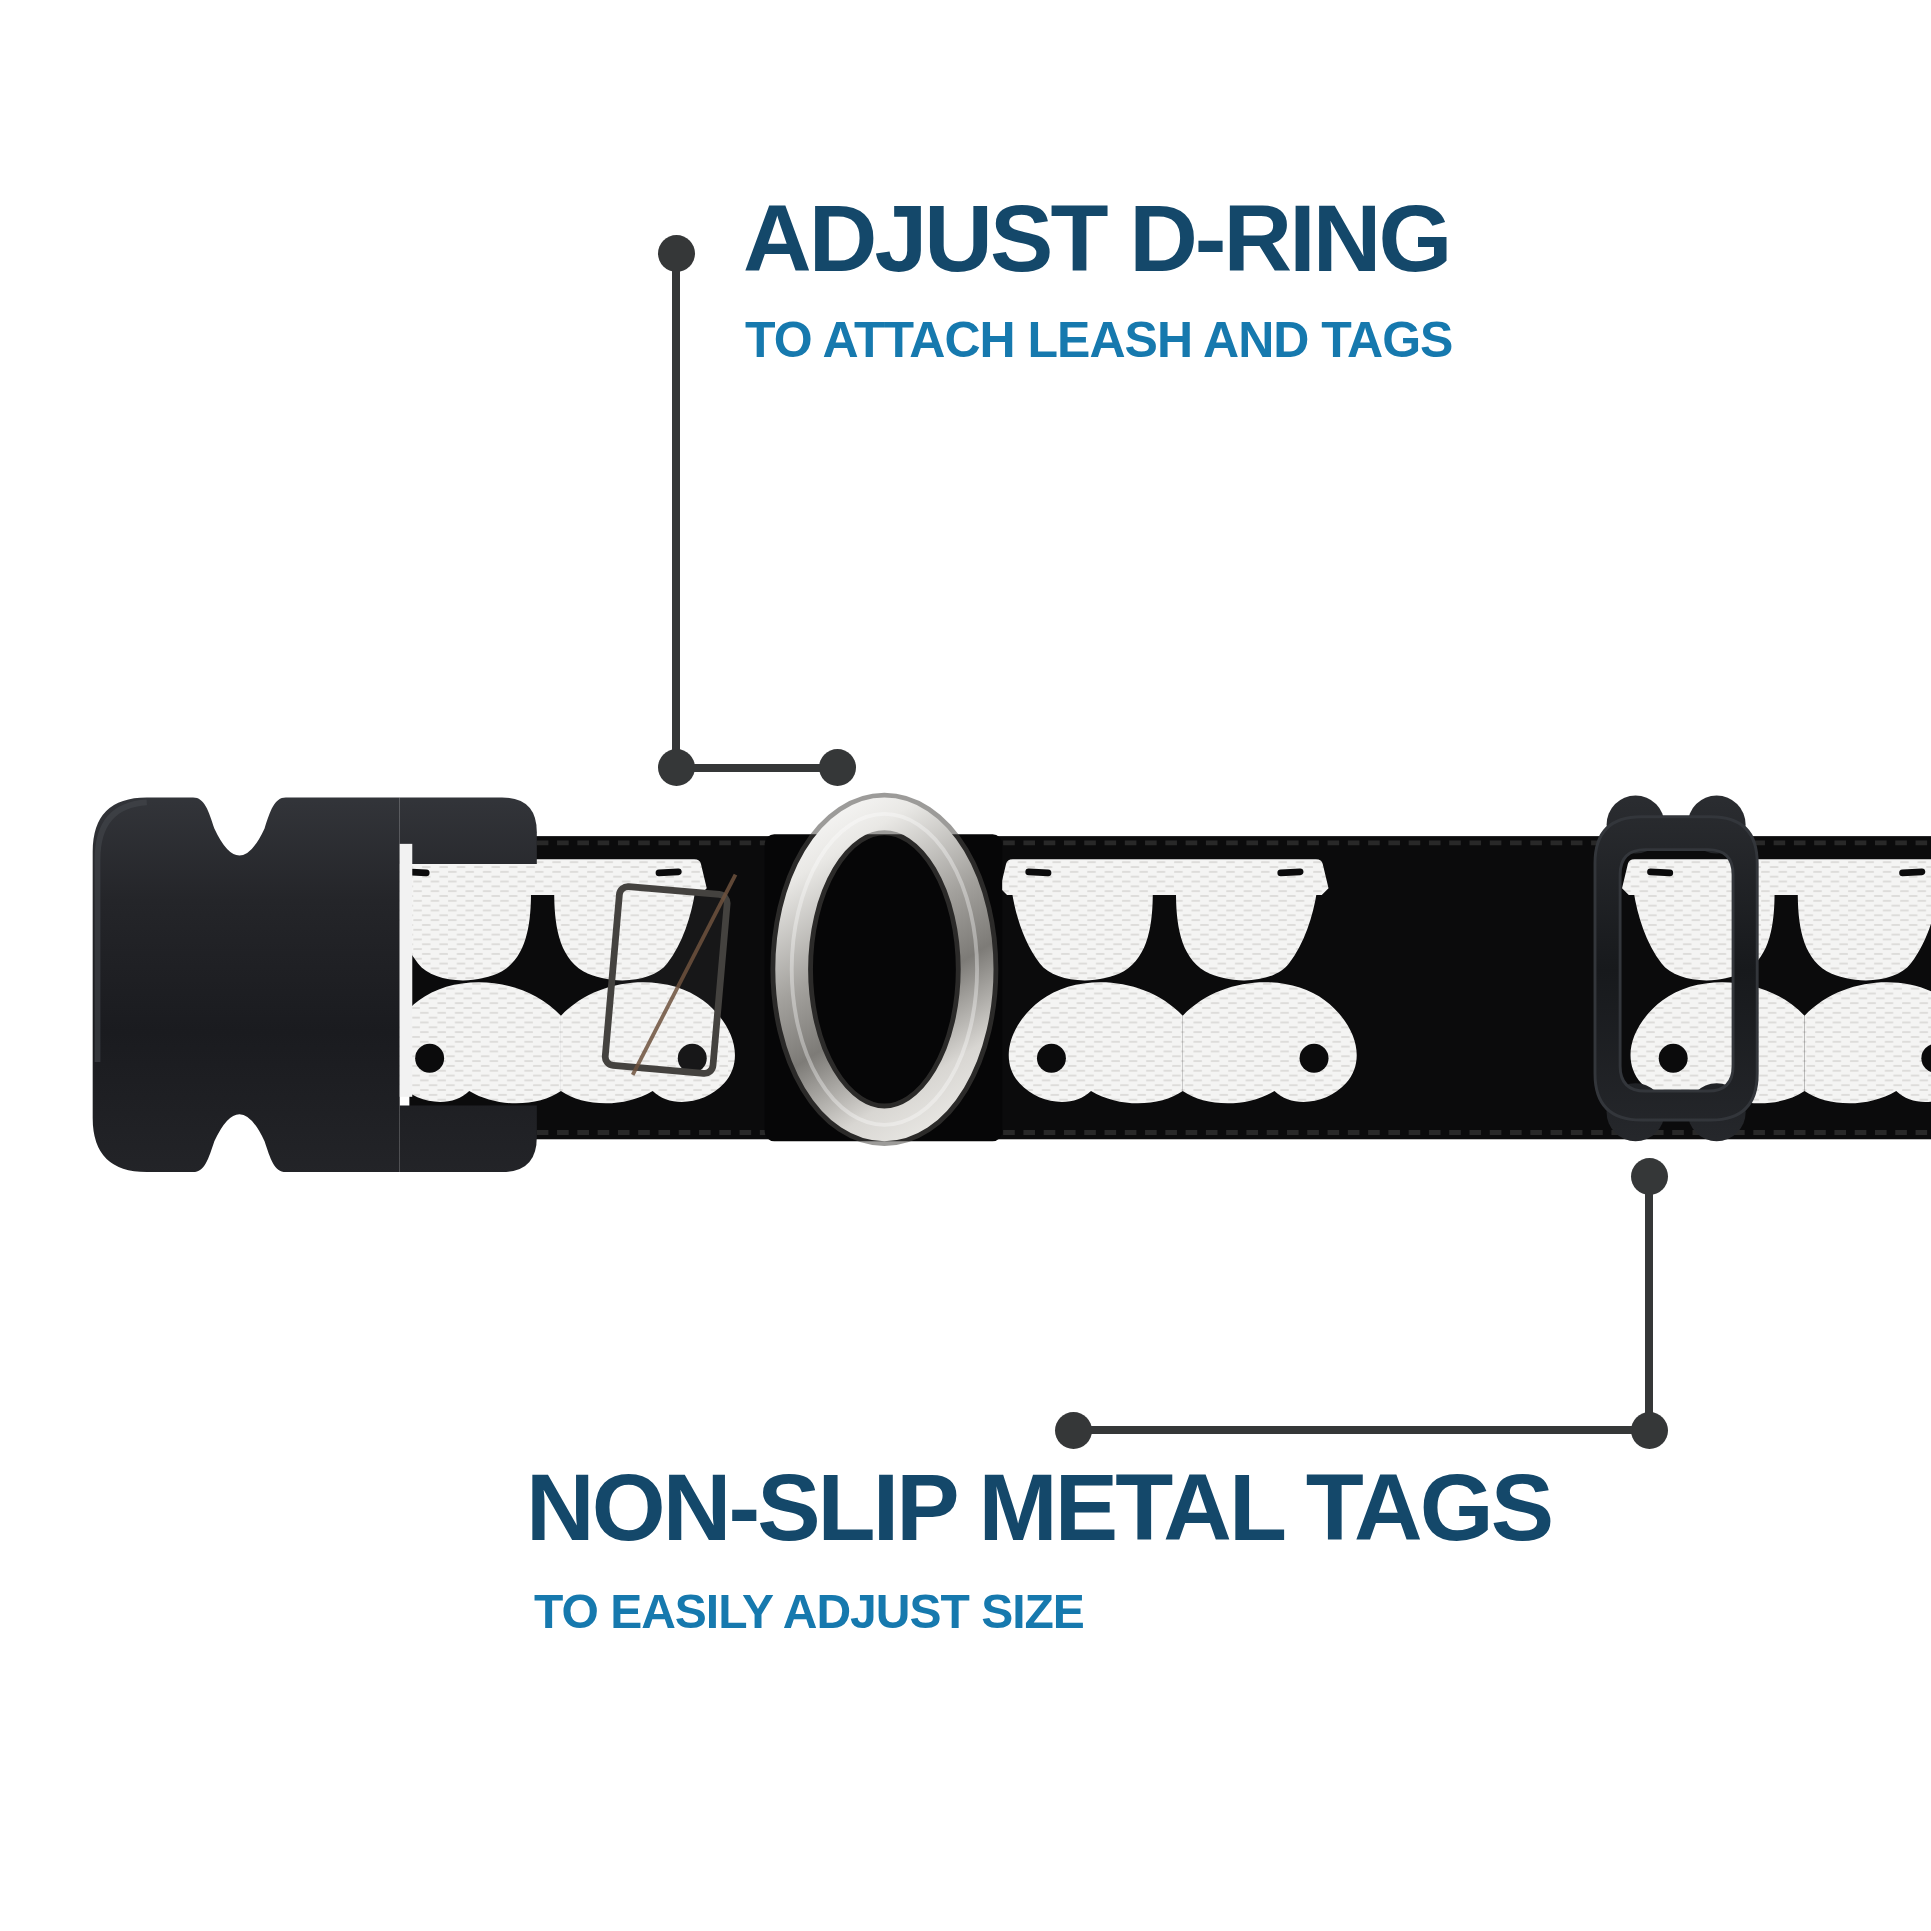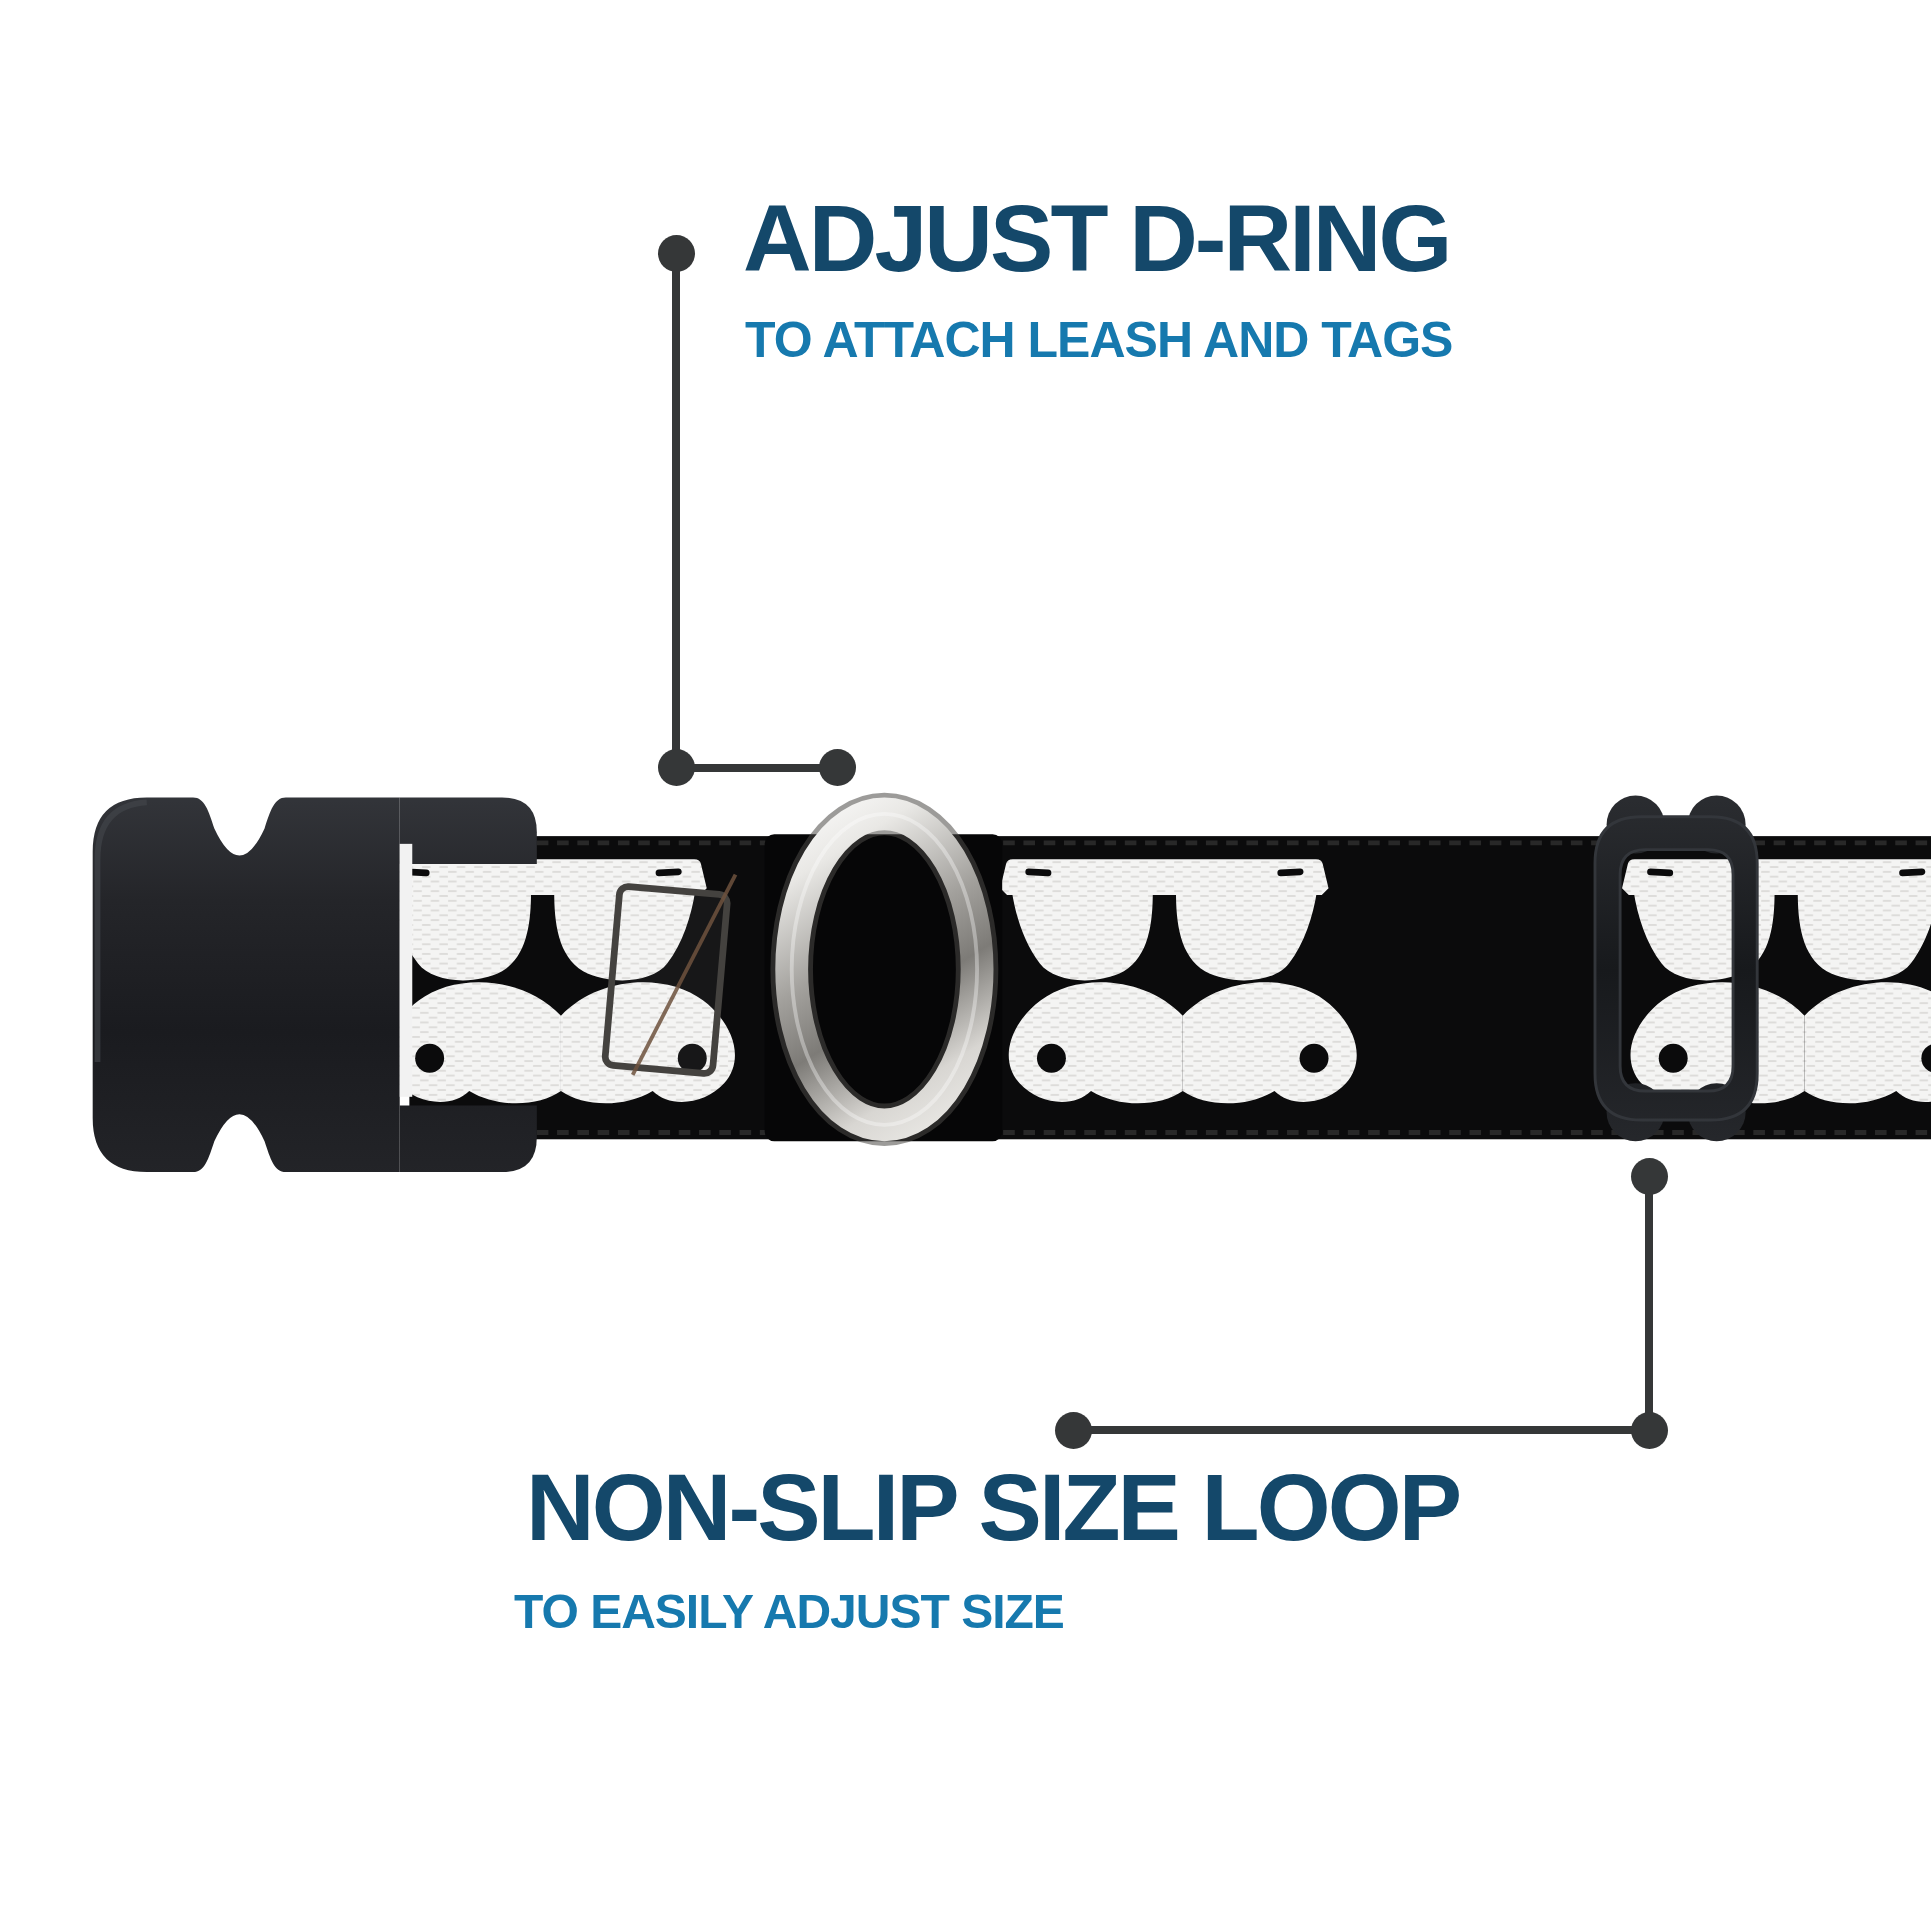--- a/index.html
+++ b/index.html
@@ -141,18 +141,18 @@
     <div class="co-title" style="left:743px;top:191px;">ADJUST D-RING</div>
     <div class="co-sub" style="left:745px;top:315px;">TO ATTACH LEASH AND TAGS</div>
   </div>
 
   <div>
     <div class="dot" style="left:1631px;top:1158px;"></div>
     <div class="line vline" style="left:1645px;top:1176px;height:254px;"></div>
     <div class="dot" style="left:1631px;top:1412px;"></div>
     <div class="line hline" style="left:1074px;top:1426px;width:575px;"></div>
     <div class="dot" style="left:1055px;top:1412px;"></div>
-    <div class="co-title" style="left:526px;top:1460px;">NON-SLIP SIZE LOOP</div>
-    <div class="co-sub" style="left:514px;top:1588px;font-size:48px;">TO EASILY ADJUST SIZE</div>
+    <div class="co-title" style="left:526px;top:1460px;">NON-SLIP METAL TAGS</div>
+    <div class="co-sub" style="left:534px;top:1588px;font-size:48px;">TO EASILY ADJUST SIZE</div>
   </div>
 
 </div>
 
 
 </body></html>

